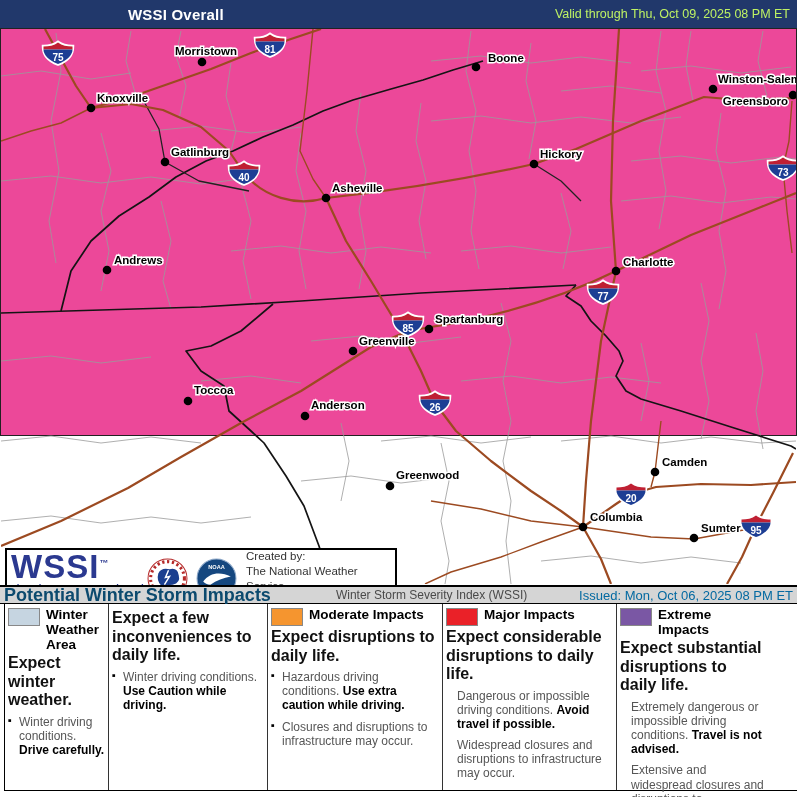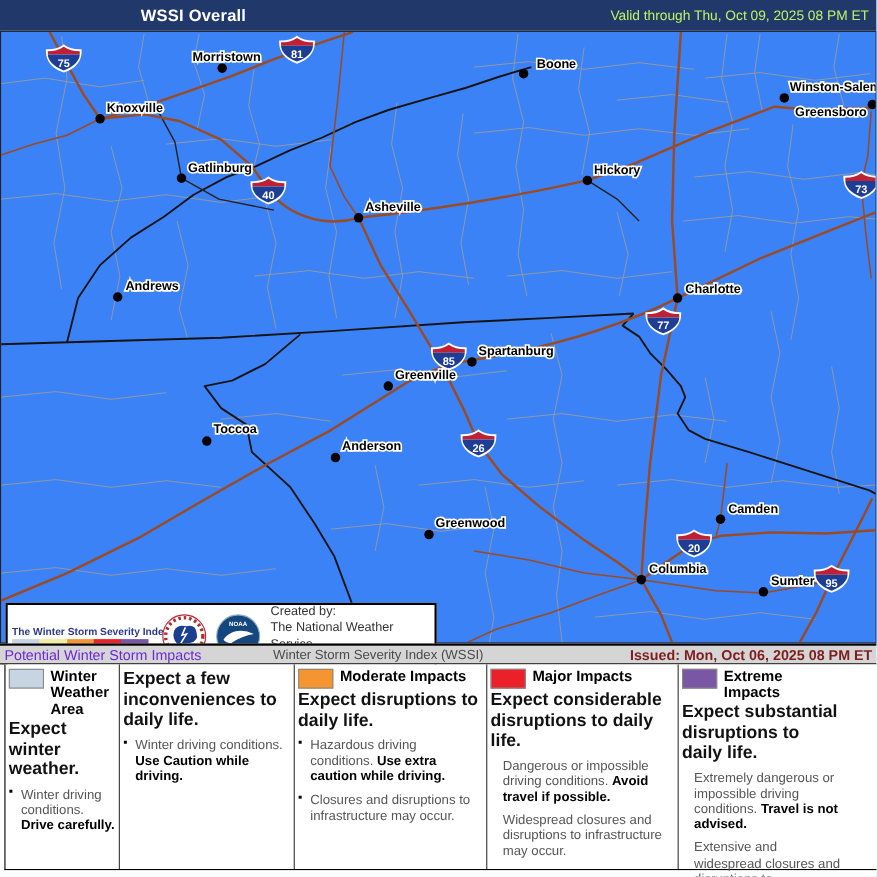--- a/index.html
+++ b/index.html
@@ -4,22 +4,22 @@
 <style>
   html,body{margin:0;padding:0;background:#fff;}
   #page{position:relative;width:797px;height:797px;overflow:hidden;background:#fff;
         font-family:"Liberation Sans",sans-serif;}
   
   #top-header{position:absolute;top:0;left:0;width:797px;height:28px;
     background:var(--header-bg,#21386B);display:flex;align-items:center;box-sizing:border-box;text-align:center;}
   #top-header .h-title{margin-left:128px;color:#fff;font-weight:bold;font-size:15px;letter-spacing:.2px;}
   #top-header .h-valid{margin-left:auto;color:#bef264;font-size:12.5px;padding-right:7px;}
   
-  #map-wrap{position:absolute;top:28px;left:0;width:797px;height:557px;box-sizing:border-box;
-    border:1px solid #222;background:#3b82f6;}
+  #map-wrap{position:absolute;top:28px;left:0;width:797px;height:408px;box-sizing:border-box;
+    border:1px solid #222;background:#ec4899;}
   svg text.city-label{font-family:"Liberation Sans",sans-serif;font-weight:bold;font-size:11.5px;
     fill:#000;stroke:#fff;stroke-width:3px;paint-order:stroke;}
   .city-dot{fill:#000;}
   .county{fill:none;stroke:#9b9b9b;stroke-width:.8;}
   .stateline{fill:none;stroke:#141414;stroke-width:1.7;stroke-linejoin:round;}
   .road-br{fill:none;stroke:var(--road,#9C4A21);stroke-width:2.2;stroke-linejoin:round;}
   .road-br2{fill:none;stroke:var(--road,#9C4A21);stroke-width:1.4;stroke-linejoin:round;}
   .road-bk{fill:none;stroke:#222;stroke-width:1.3;stroke-linejoin:round;}
   .sh-out{fill:#fff;stroke:#fff;stroke-width:3.5;}
   .sh-red{fill:#BF2033;}
@@ -33,23 +33,23 @@
   #wssi-word sup{font-size:9px;letter-spacing:0;}
   #wssi-tag{color:var(--navy,#2B3990);font-weight:bold;font-size:9.3px;margin-top:1px;white-space:nowrap;}
   #wssi-bar{display:flex;height:9px;margin-top:2px;width:124px;}
   #wssi-bar div{flex:1;}
   .logo-circ{flex:none;margin-left:8px;}
   #credit-text{margin-left:9px;font-size:11.5px;color:#333;line-height:1.3;}
   
   #title-bar{position:absolute;top:585px;left:0;width:797px;height:19px;background:#D5D5D5;
     border-top:2px solid #000;border-bottom:1px solid #000;box-sizing:border-box;
     display:flex;align-items:center;padding:0 4px;}
-  #title-bar .tb-left{font-weight:normal;font-size:13px;color:#6d28d9;}
+  #title-bar .tb-left{font-weight:bold;font-size:18px;color:#0c4a6e;}
   #title-bar .tb-center{font-size:12px;color:#4a4a4a;margin-left:65px;}
-  #title-bar .tb-right{margin-left:auto;font-weight:bold;font-size:13px;color:#7f1d1d;}
+  #title-bar .tb-right{margin-left:auto;font-weight:normal;font-size:13px;color:#0369a1;}
   
   #legend{position:absolute;top:604px;left:4px;width:797px;height:187px;display:flex;background:#fff;
     border-left:1px solid #000;border-right:1px solid #000;border-bottom:1px solid #000;box-sizing:border-box;}
   .leg-col{box-sizing:border-box;border-right:1px solid #333;padding:3px 3px 0 3px;}
   .leg-col:last-child{border-right:none;}
   .leg-head{display:flex;gap:6px;align-items:flex-start;margin-bottom:2px;}
   .swatch{width:30px;height:16px;border:1px solid #888;flex:none;margin-top:1px;}
   .leg-title{font-weight:bold;font-size:13.5px;line-height:1.12;color:#000;}
   .leg-lead{font-weight:bold;font-size:16px;line-height:1.16;margin:2px 1px 5px 0;color:#111;}
   .leg-item{position:relative;font-size:12px;line-height:1.18;color:#565656;padding-left:11px;margin-bottom:7px;}
@@ -228,20 +228,21 @@
           <g>
             <circle cx="693" cy="537" r="4.3" class="city-dot"></circle>
             <text x="700" y="531" class="city-label">Sumter</text>
           </g>
         </g>
     </svg>
 
     
     <div id="credit-box">
       <div id="wssi-logo">
+        <div id="wssi-word"><span>WSSI</span><sup>™</sup></div>
         <div id="wssi-tag">The Winter Storm Severity Index</div>
         <div id="wssi-bar">
             <div style="background: rgb(198, 213, 225);"></div>
             <div style="background: rgb(241, 236, 158);"></div>
             <div style="background: rgb(245, 149, 47);"></div>
             <div style="background: rgb(234, 33, 40);"></div>
             <div style="background: rgb(122, 87, 164);"></div>
           </div>
       </div>
       <svg class="logo-circ" width="41" height="41" viewBox="0 0 40 40">

